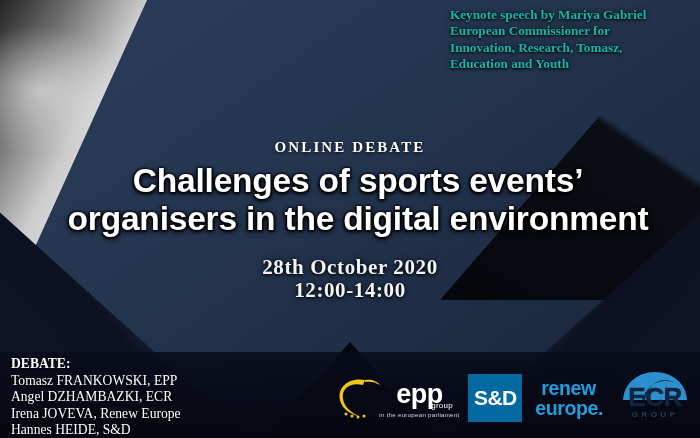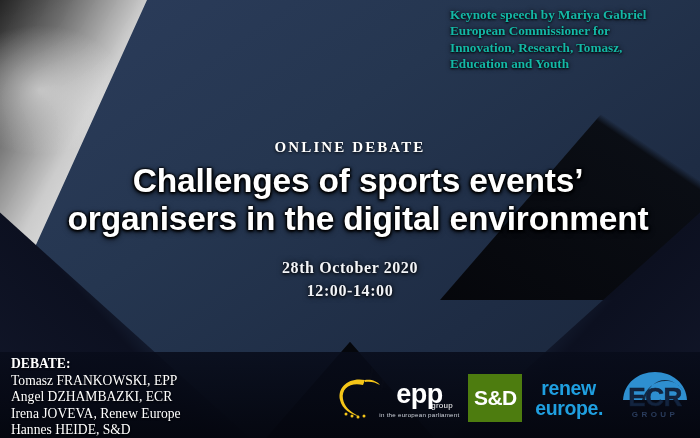--- a/index.html
+++ b/index.html
@@ -144,21 +144,21 @@
   }
   .title div { white-space: nowrap; }
 
   .datetime {
     position: absolute;
     left: 0; right: 0; top: 256px;
     text-align: center;
     color: #f2f4f8;
     font-family: "Liberation Serif", serif;
     font-weight: bold;
-    font-size: 16px;
+    font-size: 21px;
     line-height: 23px;
     letter-spacing: 0.6px;
     text-shadow: 0 1px 3px rgba(0,0,0,.95), 0 0 6px rgba(0,0,0,.75);
   }
 
   .hosts {
     position: absolute;
     left: 11px; top: 356px;
     color: #ffffff;
     font-family: "Liberation Serif", serif;
@@ -204,21 +204,21 @@
     color: #cfd4dd;
     font-family: "Liberation Sans", sans-serif;
     font-size: 6.2px;
     letter-spacing: .25px;
     white-space: nowrap;
   }
 
   
   .logo-sd {
     width: 54px; height: 48px;
-    background: #4d7c0f;
+    background: #0369a1;
     display: flex; align-items: center; justify-content: center;
   }
   .logo-sd span {
     color: #fff;
     font-family: "Liberation Sans", sans-serif;
     font-weight: bold;
     font-size: 21px;
     letter-spacing: -0.5px;
   }
 

